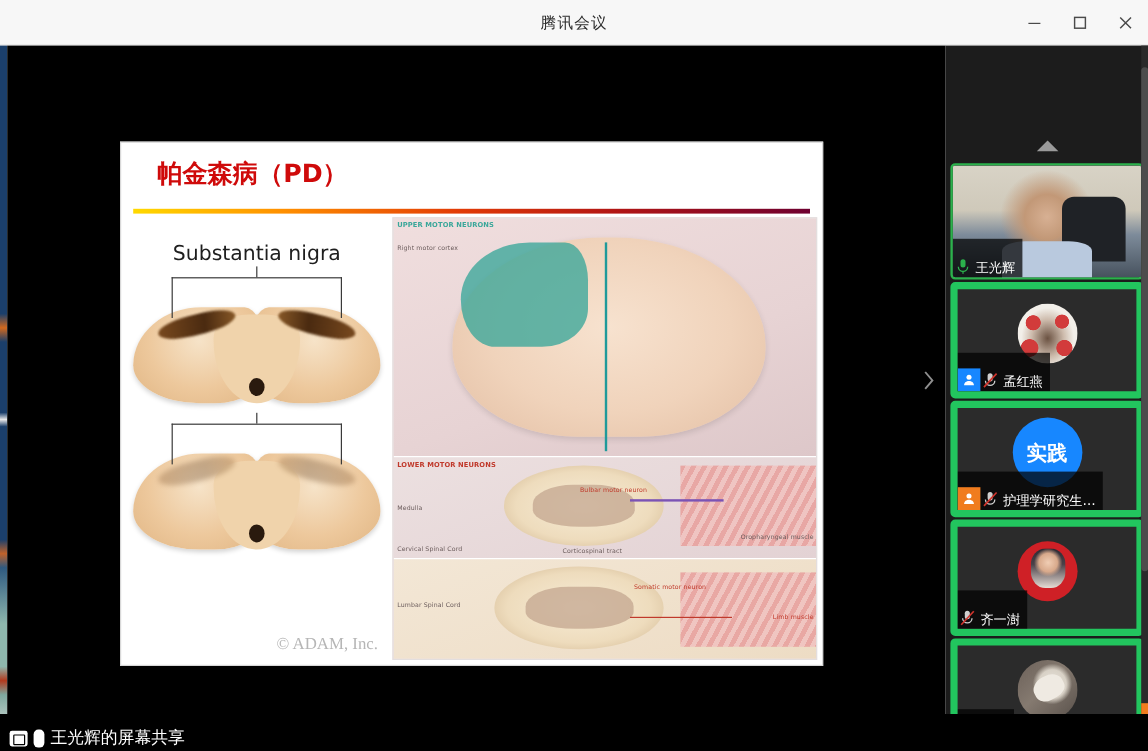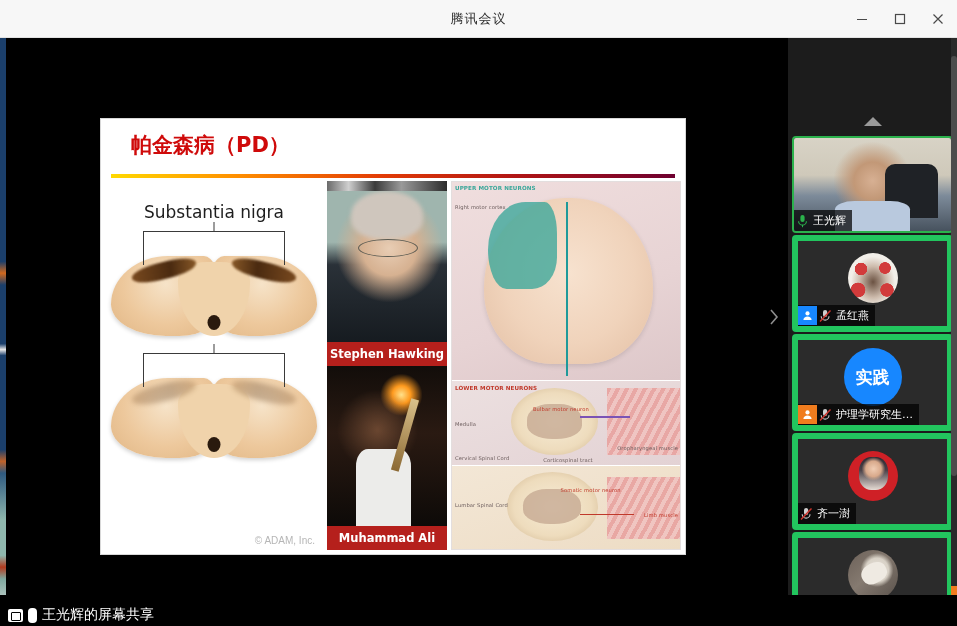--- a/index.html
+++ b/index.html
@@ -106,22 +106,22 @@
   }
   .nigra .band.l{ left:20px;  background:linear-gradient(100deg,#7a4a1f,#4a2a10 60%,#8a5a28); transform:rotate(-14deg);}
   .nigra .band.r{ right:20px; background:linear-gradient(80deg,#8a5a28,#4a2a10 40%,#7a4a1f); transform:rotate(14deg);}
   .nigra .band.faint{ opacity:.28; filter:blur(2.4px); }
   .nigra .aqueduct{
     position:absolute; left:50%; bottom:14px; transform:translateX(-50%);
     width:13px; height:15px; border-radius:50%;
     background:#2a1a0e;
   }
   .adam{
-    position:absolute; right:8px; bottom:4px; font-size:10px; color:#b6b6b6;
-    font-family:Liberation Sans, sans-serif;
+    position:absolute; right:8px; bottom:4px; font-size:14px; color:#b6b6b6;
+    font-family:Liberation Serif, serif;
   }
 
   
   .col-mid{ width:120px; display:flex; flex-direction:column; gap:0; }
   .portrait{ position:relative; flex:1; overflow:hidden; }
   .ph-hawking{
     background:
       radial-gradient(circle at 52% 42%, #e8cdb4 0%, #d6b191 24%, rgba(0,0,0,0) 48%),
       linear-gradient(to bottom, #9fb5ae 0%, #9fb5ae 38%, #2a3138 52%, #161b20 100%);
   }
@@ -299,22 +299,22 @@
     background:
       radial-gradient(ellipse at 58% 40%, #e9e4dc 0%, #d8d1c6 28%, rgba(0,0,0,0) 40%),
       linear-gradient(135deg,#6b6058 0%,#857a70 45%,#58504a 100%);
   }
   .av-cat::before{
     content:""; position:absolute; left:26%; top:26%; width:52%; height:40%;
     background:#efeae2; border-radius:46% 46% 40% 40%; transform:rotate(-28deg);
   }
 
   .namerow{
-    position:absolute; left:0; bottom:0; height:21px;
-    display:flex; align-items:center; background:rgba(0,0,0,.72);
+    position:absolute; left:0; bottom:0; height:32px;
+    display:flex; align-items:flex-end; background:rgba(0,0,0,.72);
   }
   .badge{
     width:19px; height:19px; display:flex; align-items:center; justify-content:center;
   }
   .badge.blue{ background:#1787ff; }
   .badge.orange{ background:#f07c1e; }
   .mic{ width:17px; height:19px; display:flex; align-items:center; justify-content:center; }
   .pname{
     color:#fff; font-size:11px; padding:0 6px 0 2px; white-space:nowrap;
     font-family:"DejaVu Sans",sans-serif;
@@ -417,28 +417,20 @@
             <div class="wing r"></div>
             <div class="mid"></div>
             <div class="band l faint"></div>
             <div class="band r faint"></div>
             <div class="aqueduct"></div>
           </div>
 
           <div class="adam">© ADAM, Inc.</div>
         </div>
 
-        <div class="col-mid">
-          <div class="portrait ph-hawking">
-            <div class="strip-top"></div>
-          </div>
-          <div class="namebar">Stephen Hawking</div>
-          <div class="portrait ph-ali"></div>
-          <div class="namebar">Muhammad Ali</div>
-        </div>
 
         <div class="col-right">
           <div class="fig">
 
             <div class="fig-upper">
               <div class="brain"></div>
               <div class="cortex"></div>
               <div class="axon v" style="top:10%;height:88%"></div>
               <div class="lbl umn">UPPER MOTOR NEURONS</div>
               <div class="lbl" style="left:3px;top:22px">Right motor cortex</div>

